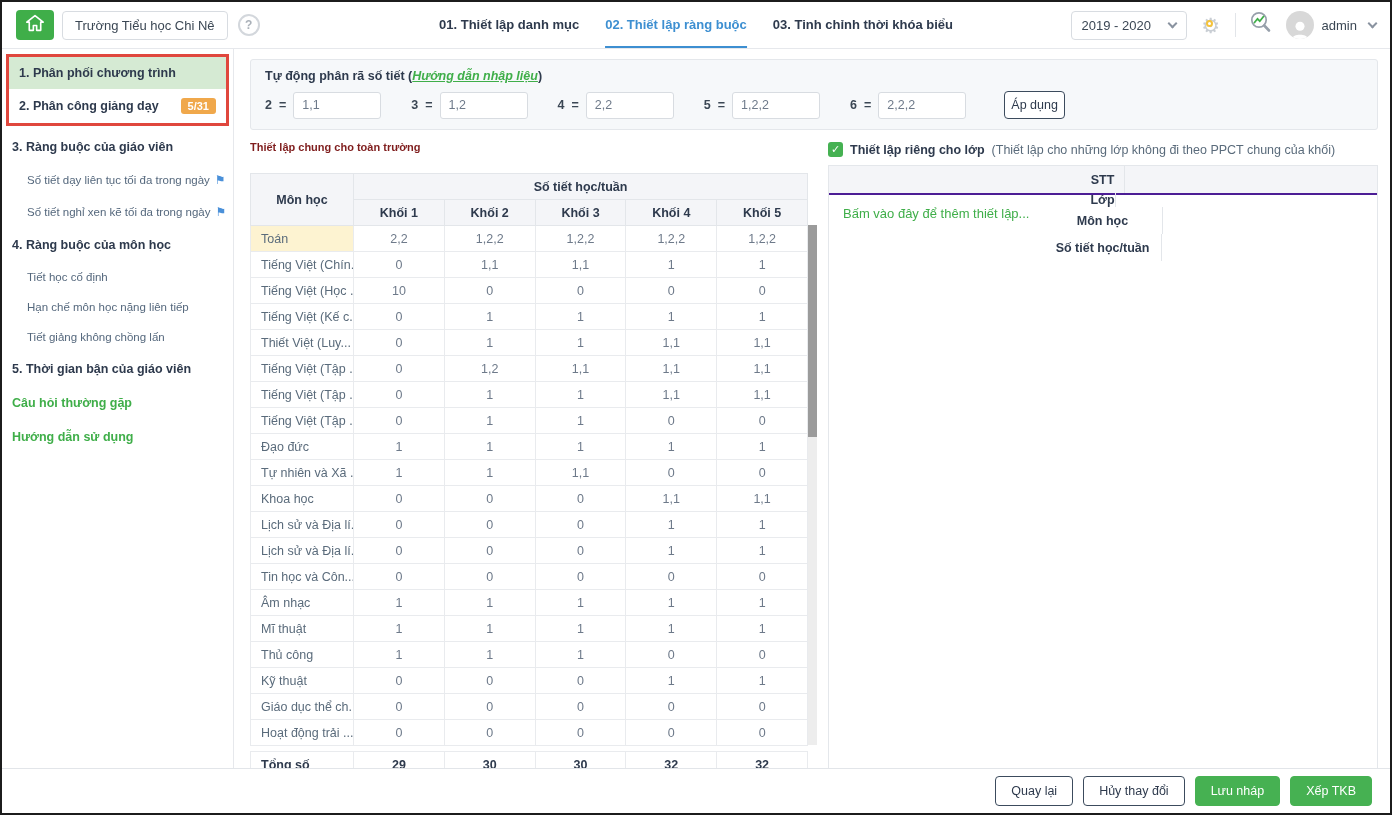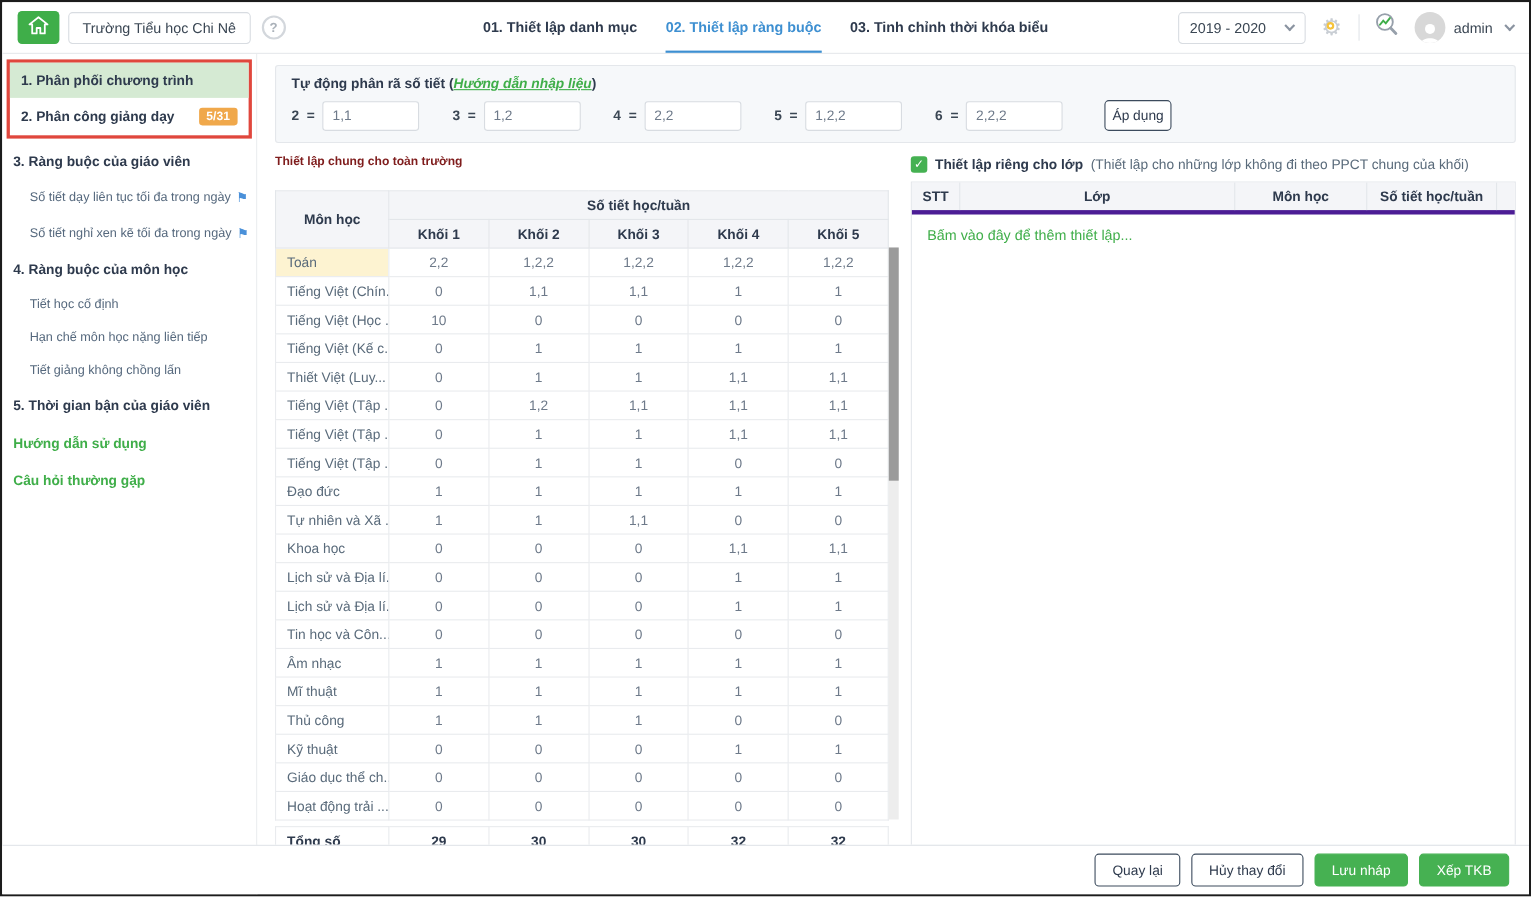--- a/index.html
+++ b/index.html
@@ -94,22 +94,22 @@
   table.school.total td { font-weight:bold; color:#2e3a4d; }
 
   .right-col { flex:1; min-width:0; }
   .check-row { display:flex; align-items:center; gap:7px; font-size:12.5px; color:#5a6b7b;
                margin-top:1px; }
   .checkbox { width:15px; height:15px; background:#45b152; border-radius:3px; color:#fff;
               font-size:11px; font-weight:bold; display:flex; align-items:center;
               justify-content:center; cursor:pointer; flex:none; }
   .check-title { font-weight:bold; color:#2e3a4d; }
   .class-box { border:1px solid #e4e7eb; margin-top:8px; height:604px; background:#fff; }
-  .class-head { display:flex; background:#f4f5f8; border-bottom:4px solid #4c1d95; height:29px;
-                align-items:center; font-weight:bold; font-size:12.5px; color:#2e3a4d; }
+  .class-head { display:flex; background:#f4f5f8; border-bottom:2px solid #4c1d95; height:29px;
+                align-items:center; font-weight:bold; font-size:12.5px; color:#2e3a4d;flex-direction:column; }
   .class-head > div { border-right:1px solid #e3e6ea; height:100%; display:flex;
                       align-items:center; justify-content:center; }
   .ch-stt { width:44px; flex:none; }
   .ch-lop { flex:1; }
   .ch-mon { width:120px; flex:none; }
   .ch-tiet { width:118px; flex:none; }
   .ch-x { width:16px; flex:none; border-right:none !important; }
   .empty-hint { padding:11px 14px; color:#3fae49; font-size:13px; cursor:pointer; }
 
   
@@ -180,22 +180,22 @@
       </div>
     <div id="sidebar-rest">
         <div class="side-section">3. Ràng buộc của giáo viên</div>
         <div class="side-sub">Số tiết dạy liên tục tối đa trong ngày<span class="flag">⚑</span></div>
         <div class="side-sub">Số tiết nghỉ xen kẽ tối đa trong ngày<span class="flag">⚑</span></div>
         <div class="side-section">4. Ràng buộc của môn học</div>
         <div class="side-sub">Tiết học cố định</div>
         <div class="side-sub">Hạn chế môn học nặng liên tiếp</div>
         <div class="side-sub">Tiết giảng không chồng lấn</div>
         <div class="side-section">5. Thời gian bận của giáo viên</div>
+        <div class="side-link">Câu hỏi thường gặp</div>
         <div class="side-link">Hướng dẫn sử dụng</div>
-        <div class="side-link">Câu hỏi thường gặp</div>
       </div>
   </div>
 
   <div class="main">
 
     <div class="auto-panel">
       <div class="auto-title">
         <span>Tự động phân rã số tiết (</span><span class="auto-link">Hướng dẫn nhập liệu</span><span>)</span>
       </div>
       <div class="auto-row" id="auto-row">

